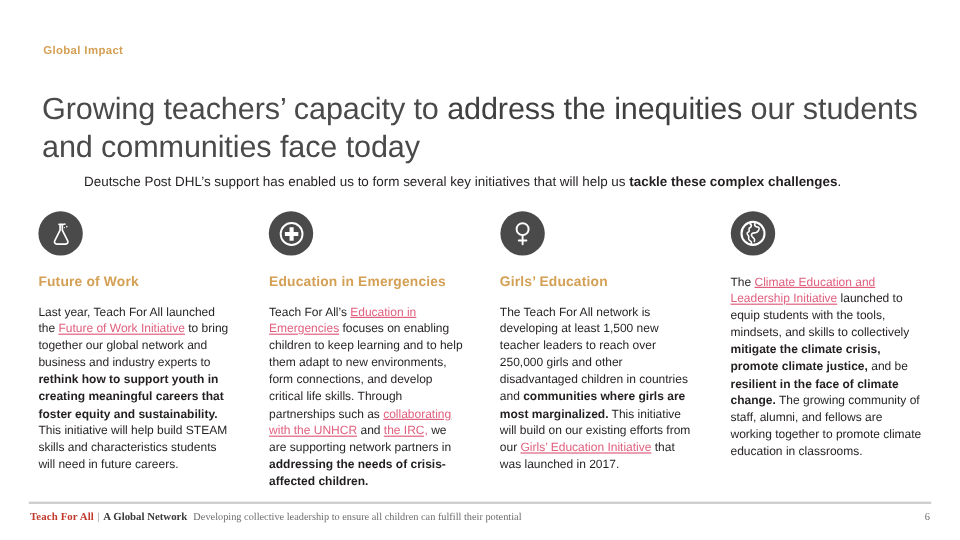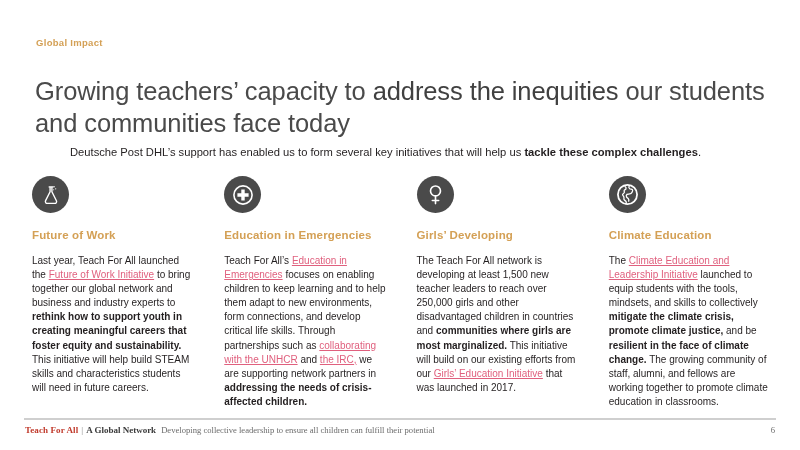--- a/index.html
+++ b/index.html
@@ -204,33 +204,32 @@
       <div class="col-body"><span>Teach For All’s </span><span class="lnk">Education in Emergencies</span><span> focuses on enabling children to keep learning and to help them adapt to new environments, form connections, and develop critical life skills. Through partnerships such as </span><span class="lnk">collaborating with the UNHCR</span><span> and </span><span class="lnk">the IRC,</span><span> we are supporting network partners in </span><b>addressing the needs of crisis-affected children.</b></div>
     </div>
 
     <div class="col">
       <div class="icon-circle">
         <svg width="23" height="23" viewBox="0 0 24 24" fill="none">
           <circle cx="12" cy="8.3" r="5.2" stroke="#ffffff" stroke-width="1.7" fill="none"></circle>
           <path d="M12 13.5v8.0M8.7 18.2h6.6" stroke="#ffffff" stroke-width="1.7" stroke-linecap="round"></path>
         </svg>
       </div>
-      <div class="col-head">Girls’ Developing</div>
+      <div class="col-head">Girls’ Education</div>
       <div class="col-body"><span>The Teach For All network is developing at least 1,500 new teacher leaders to reach over 250,000 girls and other disadvantaged children in countries and </span><b>communities where girls are most marginalized.</b><span> This initiative will build on our existing efforts from our </span><span class="lnk">Girls’ Education Initiative</span><span> that was launched in 2017.</span></div>
     </div>
 
     <div class="col">
       <div class="icon-circle">
         <svg width="25" height="25" viewBox="0 0 24 24" fill="none">
           <circle cx="12" cy="12" r="9.2" stroke="#ffffff" stroke-width="1.7" fill="none"></circle>
           <path d="M9.6 4.3c.9.6 1.3 1.5.9 2.3-.3.7-1.2.6-1.6 1.3-.4.8.3 1.5 0 2.3-.3.8-1.4.8-1.6 1.7-.2 1 .9 1.5 1.2 2.4.3.9-.2 1.8.2 2.6.4.9 1.6 1.1 2 2 .3.7.1 1.5-.2 2.2" stroke="#ffffff" stroke-width="1.25" fill="none" stroke-linecap="round" stroke-linejoin="round"></path>
           <path d="M13.6 4.0c-.5.9-.2 1.9.5 2.4.8.6 2 .2 2.6.9.6.7.1 1.8-.4 2.6-.5.8-1.3 1.4-2.2 1.6-.9.2-1.9-.1-2.6.4-.7.5-.8 1.6-.4 2.4.4.8 1.3 1.2 1.8 1.9.4.6.5 1.5.2 2.2" stroke="#ffffff" stroke-width="1.25" fill="none" stroke-linecap="round" stroke-linejoin="round"></path>
         </svg>
       </div>
-      <div class="col-head">Climate Education</div>
       <div class="col-body"><span>The </span><span class="lnk">Climate Education and Leadership Initiative</span><span> launched to equip students with the tools, mindsets, and skills to collectively </span><b>mitigate the climate crisis, promote climate justice,</b><span> and be </span><b>resilient in the face of climate change.</b><span> The growing community of staff, alumni, and fellows are working together to promote climate education in classrooms.</span></div>
     </div>
 
   </div>
 
   <div class="footer-rule"></div>
 
   <div class="footer">
     <span class="brand">Teach For All</span>
     <span class="brand-sep">|</span>

